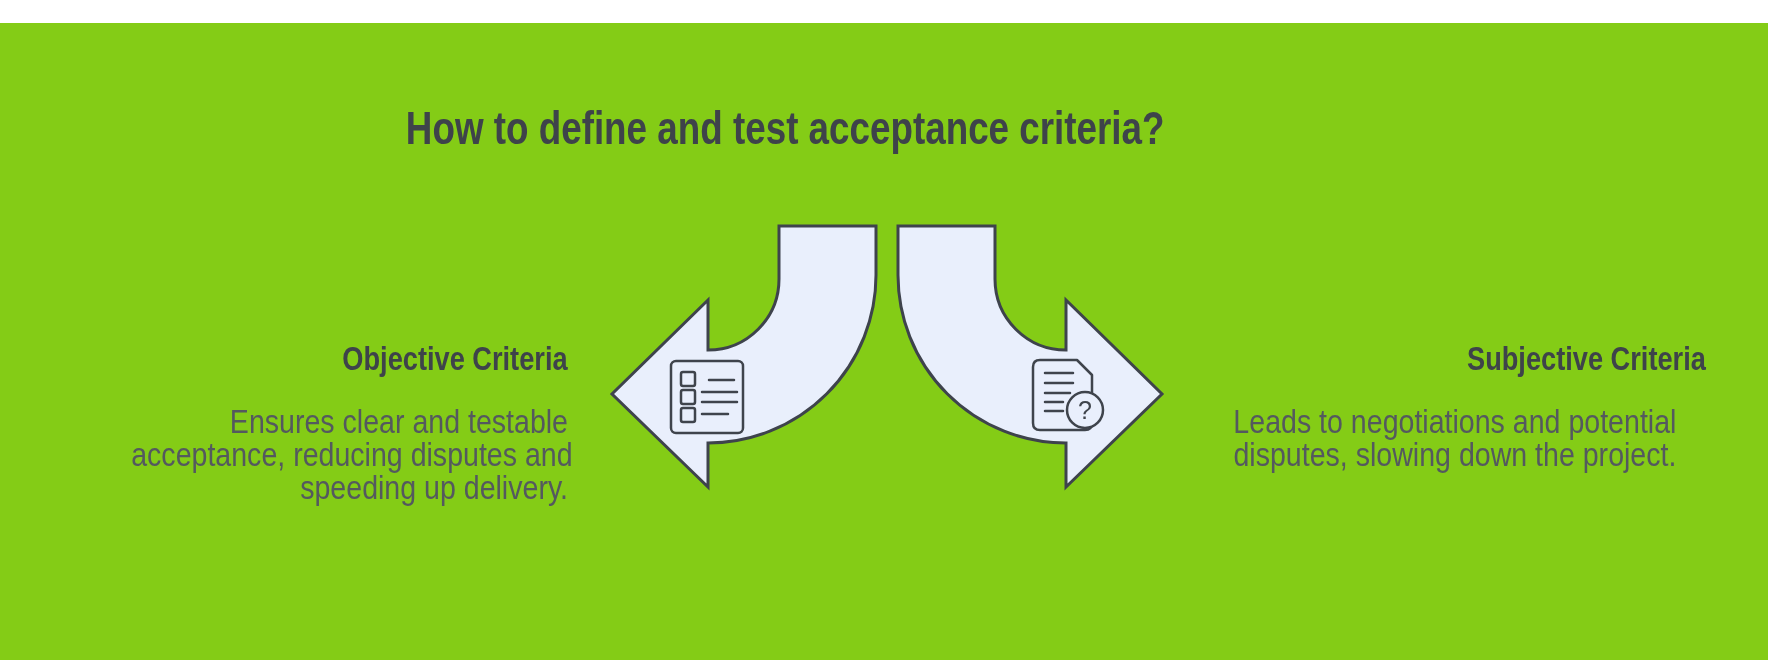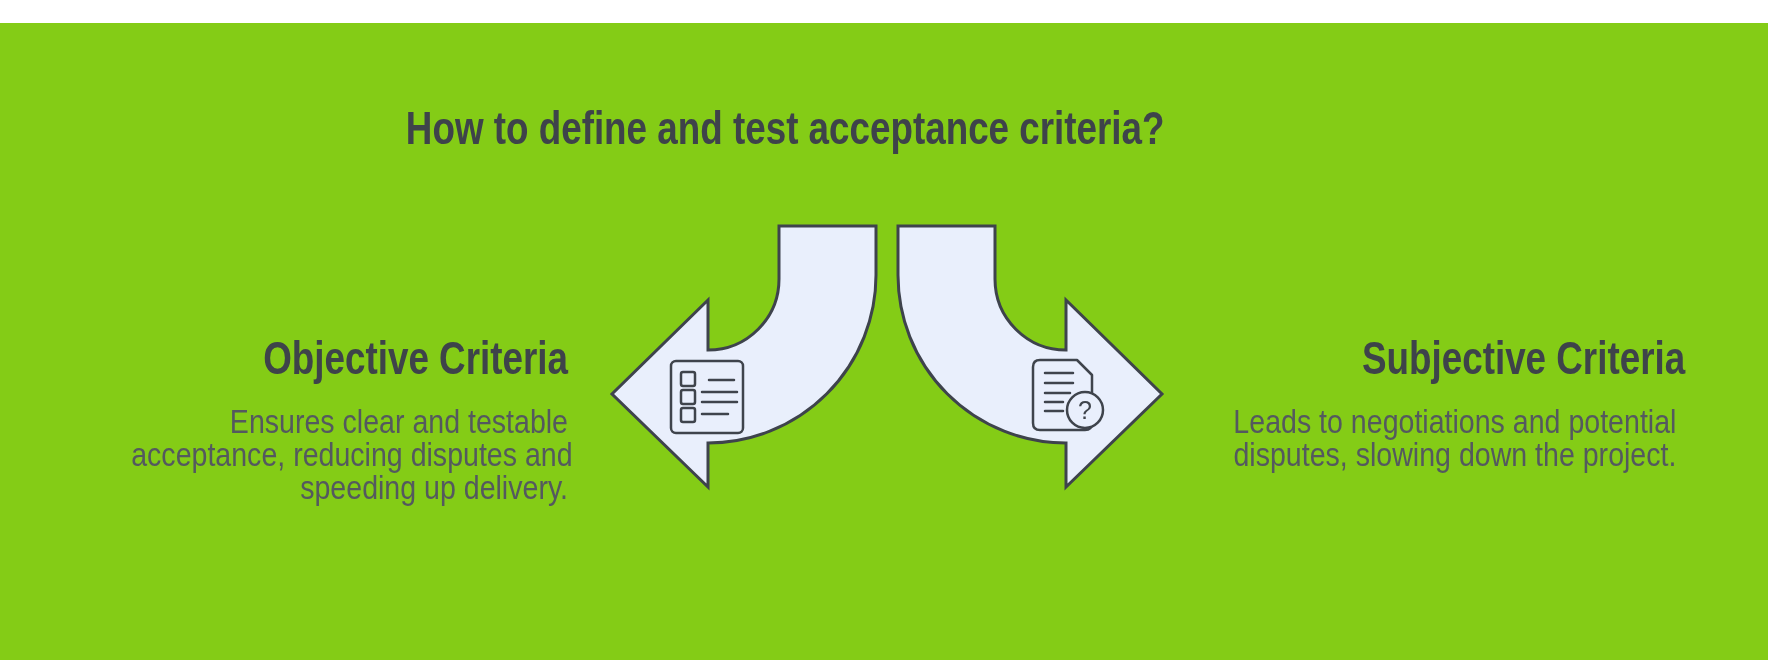--- a/index.html
+++ b/index.html
@@ -35,21 +35,21 @@
     top: 0;
     left: 0;
   }
   .text-block {
     position: absolute;
     top: 316px;
   }
   .text-block.left  { right: 1200px; width: 520px; text-align: right; }
   .text-block.right { left: 1206px;  width: 560px; text-align: right;  }
   .block-heading {
-    font-size: 46px;
+    font-size: 34px;
     line-height: 38px;
     font-weight: 700;
     color: #3E434A;
     white-space: nowrap;
   }
   .block-heading .squeeze { display: inline-block; transform: scaleX(0.80); }
   .text-block.left  .squeeze { transform-origin: 100% 50%; }
   .text-block.right .squeeze { transform-origin: 0 50%; }
   .block-body {
     margin-top: 28px;

